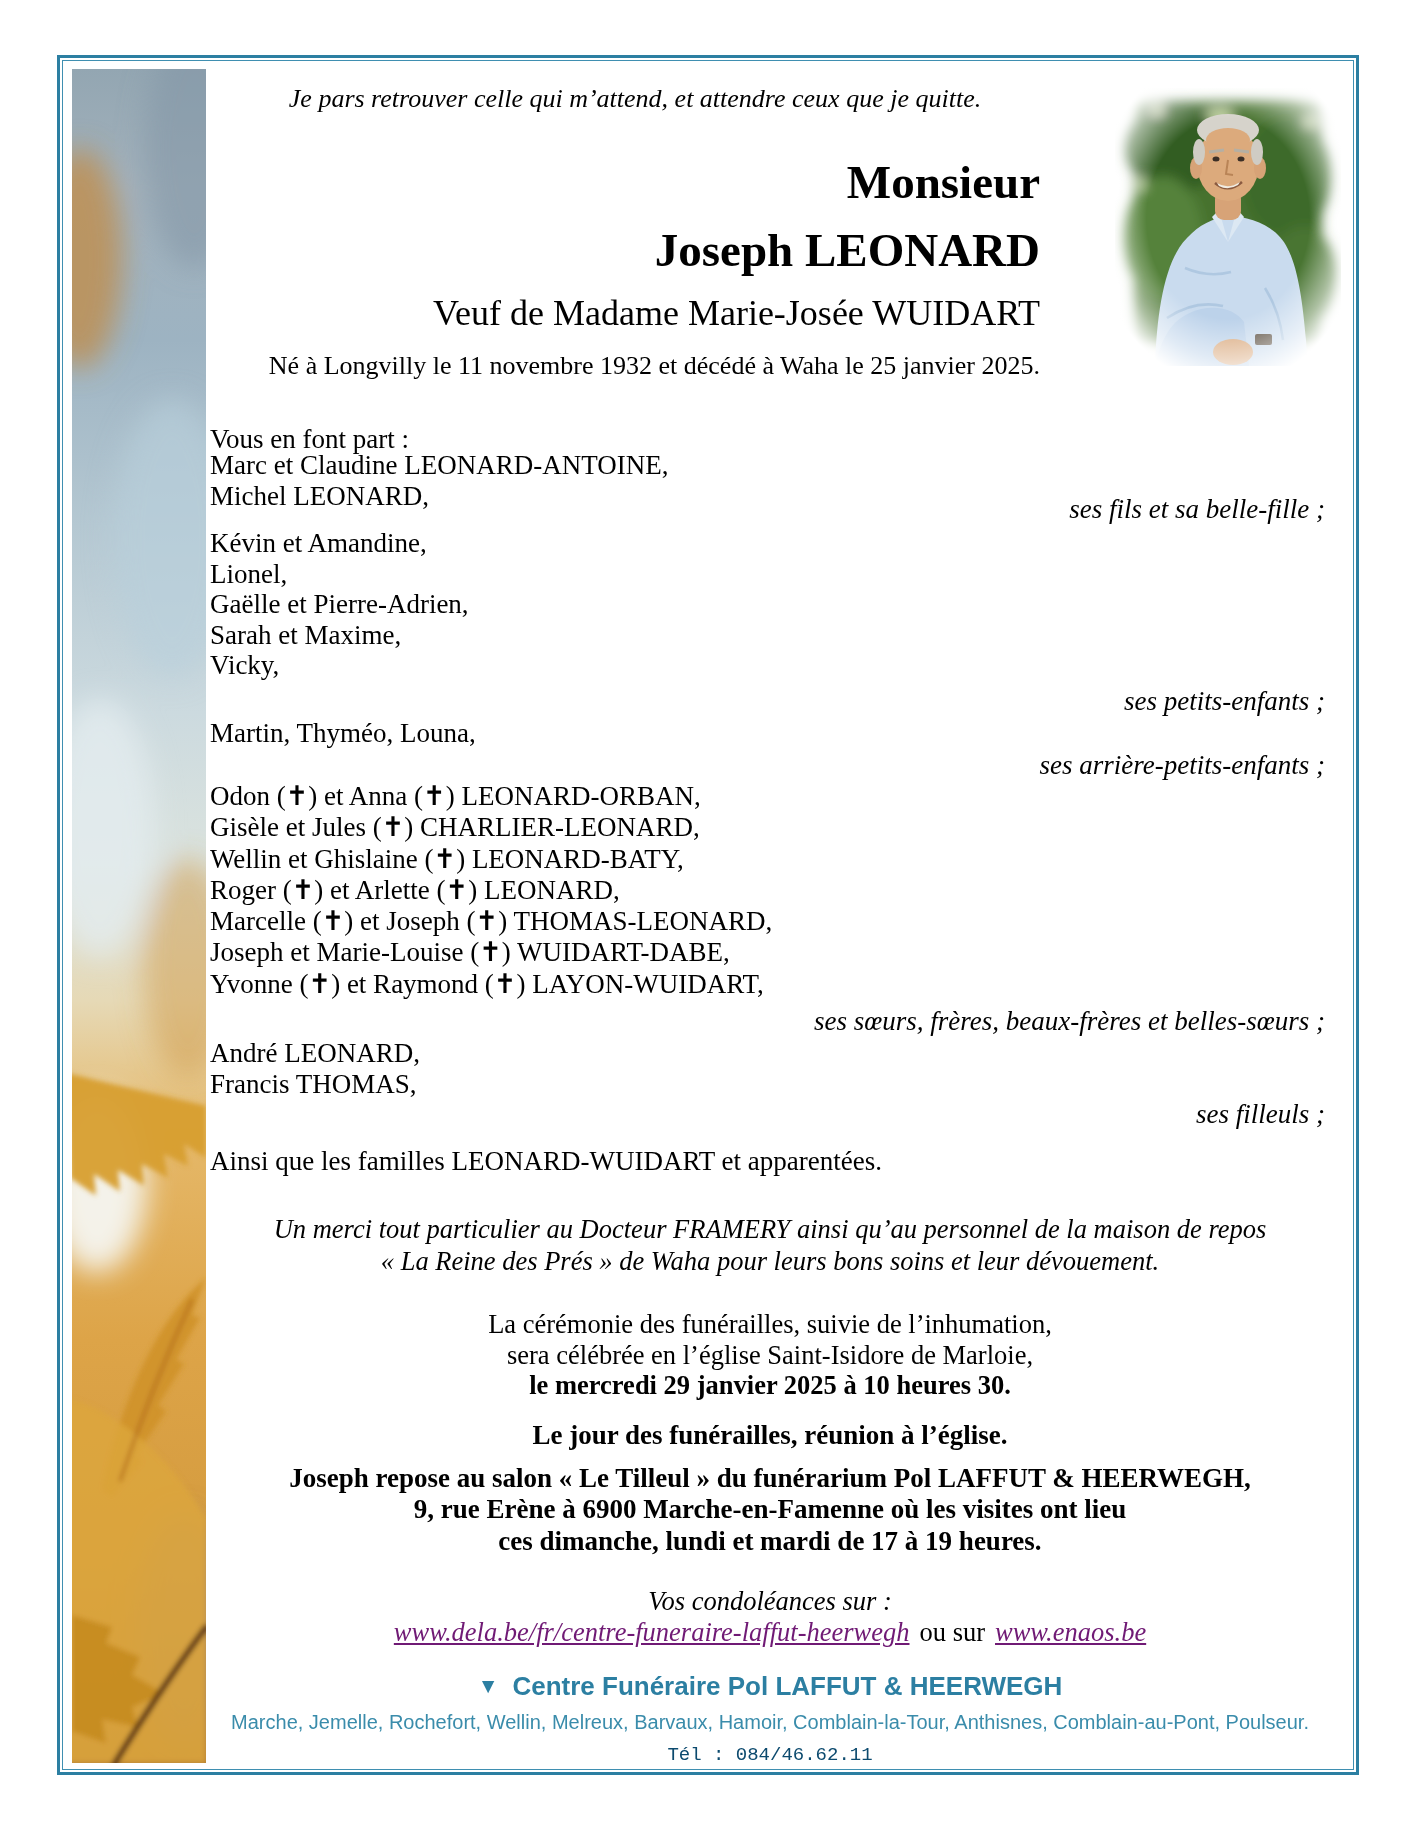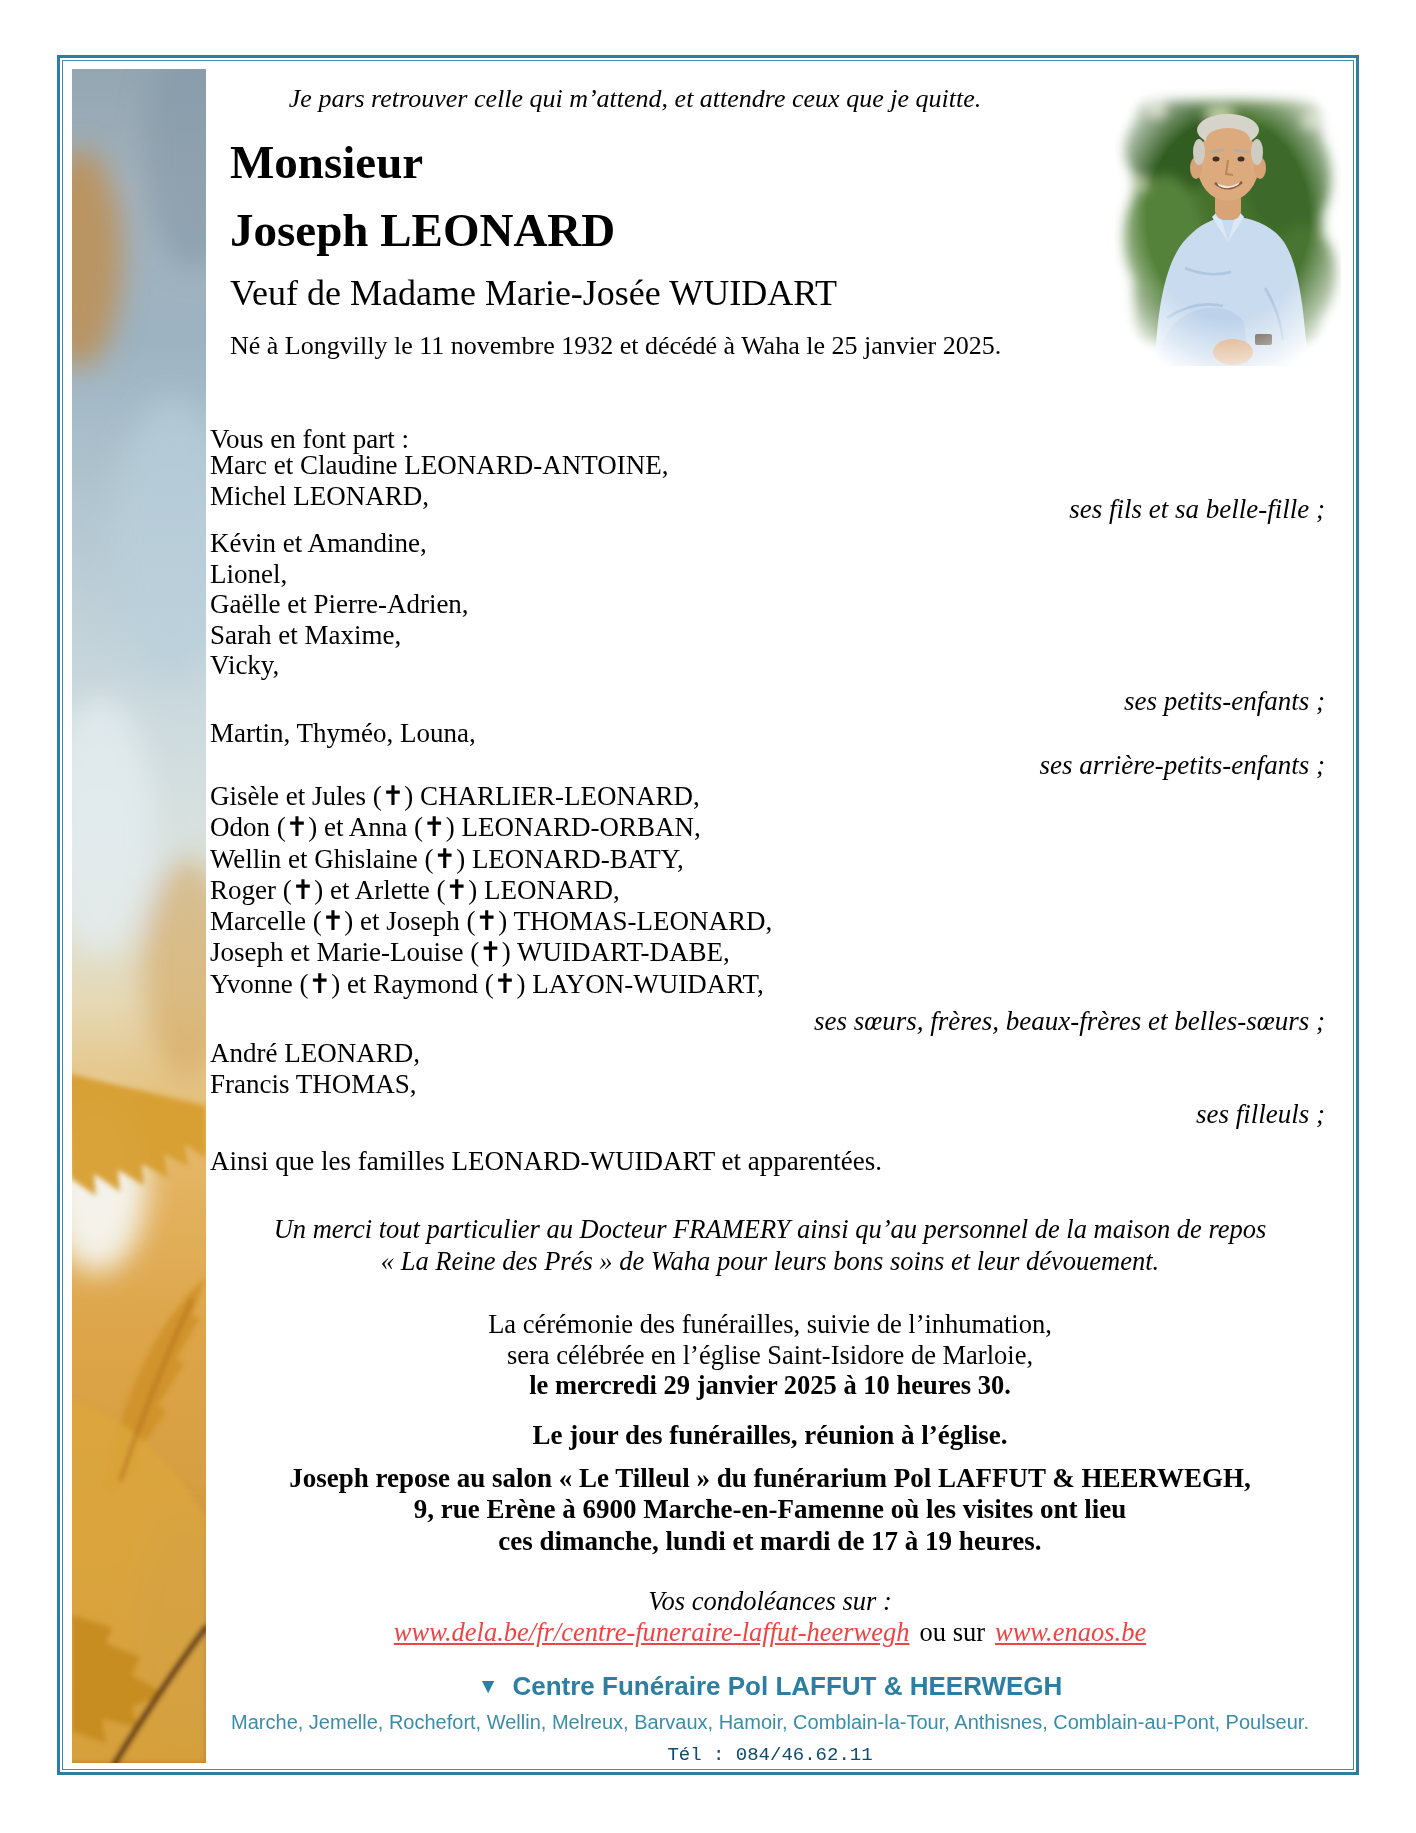--- a/index.html
+++ b/index.html
@@ -14,38 +14,38 @@
   }
   .frame-inner{position:absolute;inset:2px;border:1px solid #3f8fb1;}
   .leaf-strip{position:absolute;left:12px;top:11px;width:134px;height:1694px;}
   .leaf-strip svg{width:100%;height:100%;display:block;}
   .portrait{position:absolute;left:1115px;top:88px;width:226px;height:278px;}
   .portrait svg{width:100%;height:100%;display:block;}
 
   .abs{position:absolute;}
   .nowrap{white-space:nowrap;}
   .quote{left:230px;top:84px;width:810px;text-align:center;font-style:italic;font-size:26px;}
-  .header{left:230px;top:128px;width:810px;text-align:left;}
+  .header{left:230px;top:148px;width:810px;text-align:right;}
   .h-title{font-size:47px;font-weight:bold;line-height:68px;}
   .h-widow{font-size:36px;line-height:52px;margin-top:3px;}
   .h-born{font-size:26px;line-height:38px;margin-top:8px;}
 
   .body-text{font-size:27px;line-height:30.6px;}
   .intro{left:210px;top:424px;}
   .left-col{left:210px;}
   .rel-label{right:91px;text-align:right;font-style:italic;font-size:27px;}
   .center-blk{left:210px;right:86px;text-align:center;}
   .bold{font-weight:bold;}
   .thanks{top:1213px;font-style:italic;font-size:26.5px;line-height:32px;}
   .ceremony{top:1309px;font-size:26.5px;line-height:30.5px;}
   .reunion{top:1420px;font-size:27px;font-weight:bold;}
   .repose{top:1463px;font-size:27px;font-weight:bold;line-height:31.3px;}
   .cond-intro{top:1586px;font-style:italic;font-size:26.5px;}
   .links{top:1617px;font-size:26.5px;}
-  .links a{color:#ef4444;font-style:italic;}
+  .links a{color:#701a75;font-style:italic;}
   .links .sep{margin:0 10px;}
   .footer-name{top:1671px;font-family:"Liberation Sans","DejaVu Sans",sans-serif;
     font-weight:bold;font-size:26px;color:#2c7fa2;}
   .footer-name .tri{font-size:21px;vertical-align:2px;margin-right:14px;}
   .footer-towns{top:1711px;font-family:"Liberation Sans","DejaVu Sans",sans-serif;
     font-size:20px;color:#3a8cab;}
   .footer-phone{top:1744px;font-family:Liberation Mono, monospace;
     font-size:19px;color:#0c4a6e;}
 </style>
 </head>
@@ -179,22 +179,22 @@
   <div>Vicky,</div>
 </div>
 <div class="abs rel-label" style="top:686px;">ses petits-enfants ;</div>
 
 <div class="abs left-col body-text" style="top:718px;">
   <div>Martin, Thyméo, Louna,</div>
 </div>
 <div class="abs rel-label" style="top:750px;">ses arrière-petits-enfants ;</div>
 
 <div class="abs left-col body-text" style="top:781px;line-height:31.3px;">
+  <div>Odon (✝) et Anna (✝) LEONARD-ORBAN,</div>
   <div>Gisèle et Jules (✝) CHARLIER-LEONARD,</div>
-  <div>Odon (✝) et Anna (✝) LEONARD-ORBAN,</div>
   <div>Wellin et Ghislaine (✝) LEONARD-BATY,</div>
   <div>Roger (✝) et Arlette (✝) LEONARD,</div>
   <div>Marcelle (✝) et Joseph (✝) THOMAS-LEONARD,</div>
   <div>Joseph et Marie-Louise (✝) WUIDART-DABE,</div>
   <div>Yvonne (✝) et Raymond (✝) LAYON-WUIDART,</div>
 </div>
 <div class="abs rel-label" style="top:1006px;">ses sœurs, frères, beaux-frères et belles-sœurs ;</div>
 
 <div class="abs left-col body-text" style="top:1038px;">
   <div>André LEONARD,</div>

